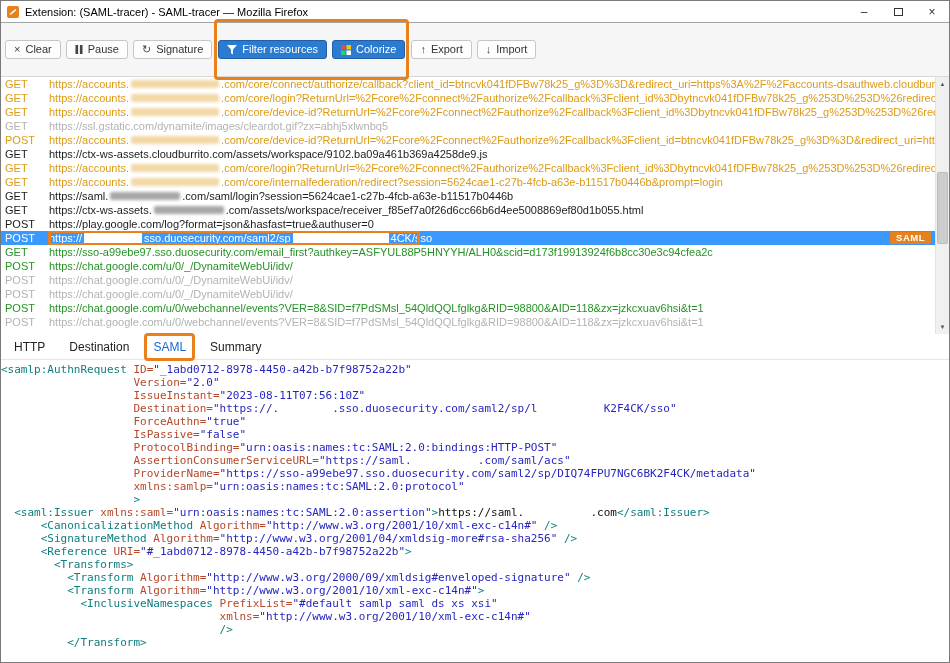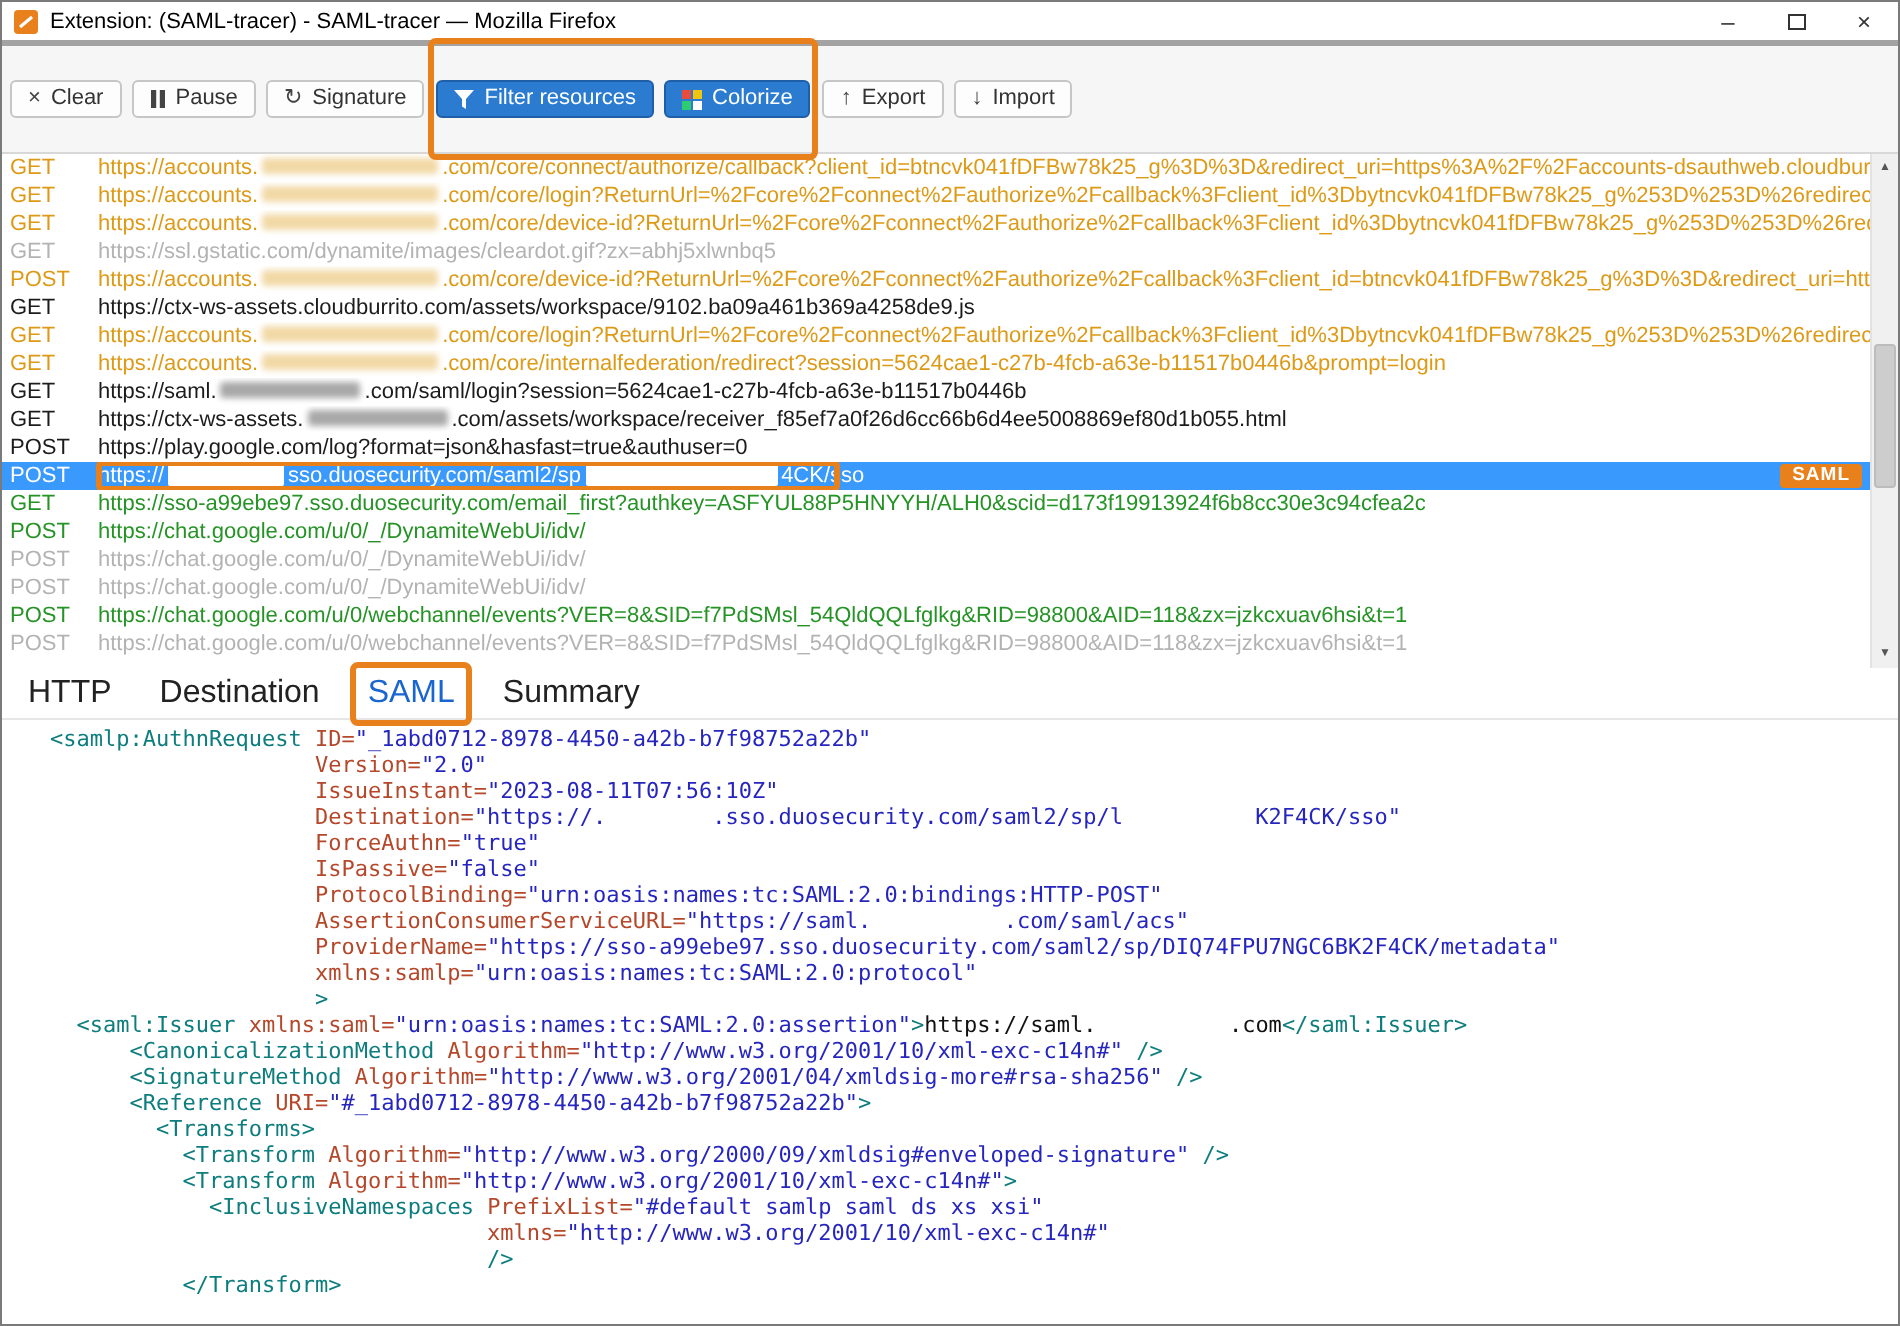--- a/index.html
+++ b/index.html
@@ -8,21 +8,21 @@
   body { font-family:"Liberation Sans", sans-serif; }
 
   .window{
     width:950px; height:663px; background:#fff;
     border:1px solid #7a7a7a;
     display:flex; flex-direction:column; overflow:hidden; position:relative;
   }
 
   
   .titlebar{
-    flex:0 0 22px; background:#ffffff; border-bottom:3px solid #a3a3a3;
+    flex:0 0 22px; background:#ffffff; border-bottom:1px solid #a3a3a3;
     display:flex; align-items:center; padding-left:6px; font-size:11px; color:#000;
   }
   .title-icon{ width:12px; height:12px; margin-right:6px; flex:0 0 auto; }
   .win-controls{ margin-left:auto; display:flex; height:100%; }
   .win-btn{ width:34px; display:flex; align-items:center; justify-content:center;
             font-size:12px; color:#333; cursor:default; }
   .max-glyph{ width:9px; height:8px; border:1px solid #333; display:inline-block; }
 
   
   .toolbar{
@@ -80,29 +80,29 @@
   }
   .sb-arrow{ height:14px; display:flex; align-items:center; justify-content:center;
              font-size:6px; color:#555; }
   .sb-arrow.down{ position:absolute; bottom:0; left:0; right:0; }
   .sb-thumb{ position:absolute; left:1px; right:1px; top:95px; height:72px;
              background:#cdcdcd; border:1px solid #bcbcbc; border-radius:2px; }
 
   
   .tabbar{
     flex:0 0 26px; display:flex; align-items:center; gap:22px; padding:0 12px;
-    font-size:16px; background:#fff; border-bottom:1px solid #e6e6e6;
+    font-size:12px; background:#fff; border-bottom:1px solid #e6e6e6;
   }
   .tab{ position:relative; color:#222; padding:2px 1px; cursor:default; }
   .tab.active{ color:var(--tab-active,#1a66d0); }
   .tab > .annot-box{ inset:-5px -8px; }
 
   
   .xml{
-    flex:1 1 auto; overflow:hidden; background:#fff; padding:3px 0 0 24px;
+    flex:1 1 auto; overflow:hidden; background:#fff; padding:3px 0 0 0;
     font-family:"DejaVu Sans Mono", monospace; font-size:11px; line-height:13px;
     color:#111;
   }
   .xml-line{ white-space:pre; }
   .x-tag{ color:var(--xml-tag,#0e7d7d); }
   .x-attr{ color:var(--xml-attr,#b5472a); }
   .x-val{ color:var(--xml-value,#2626bf); }
 
   
   .statusbar{

